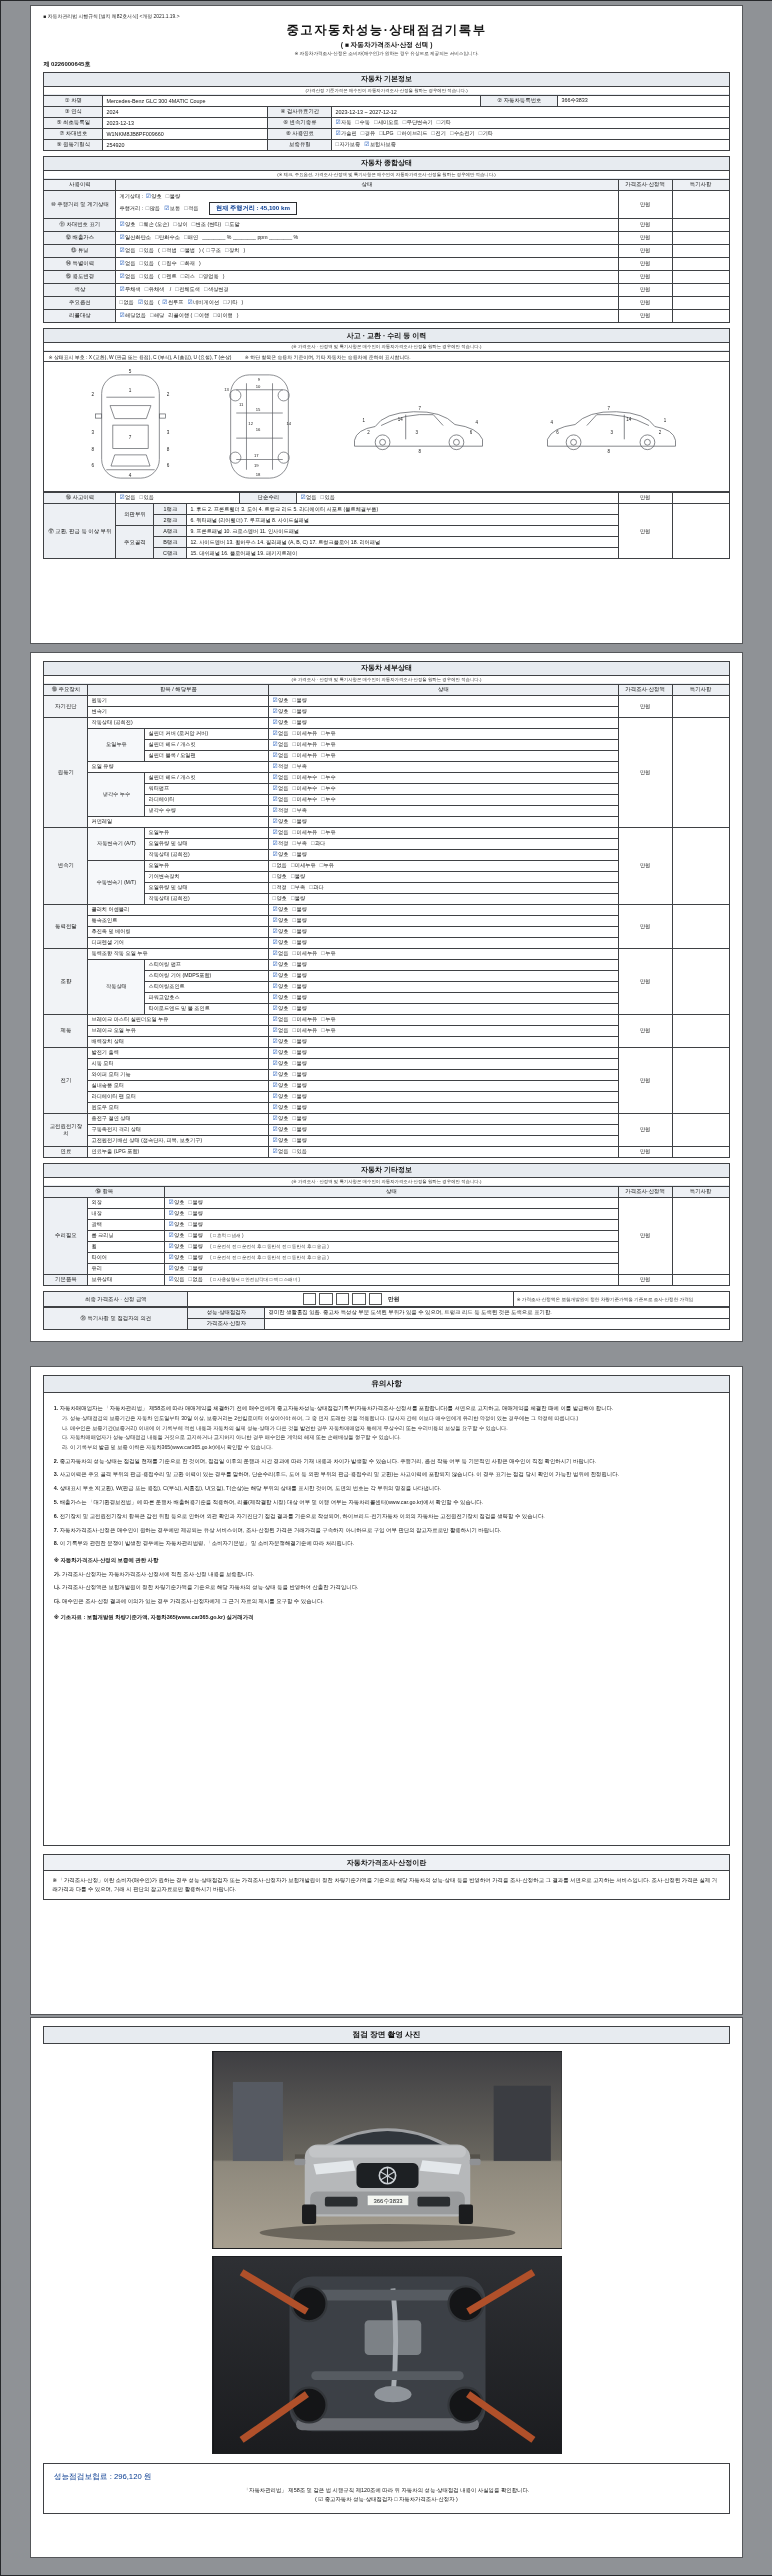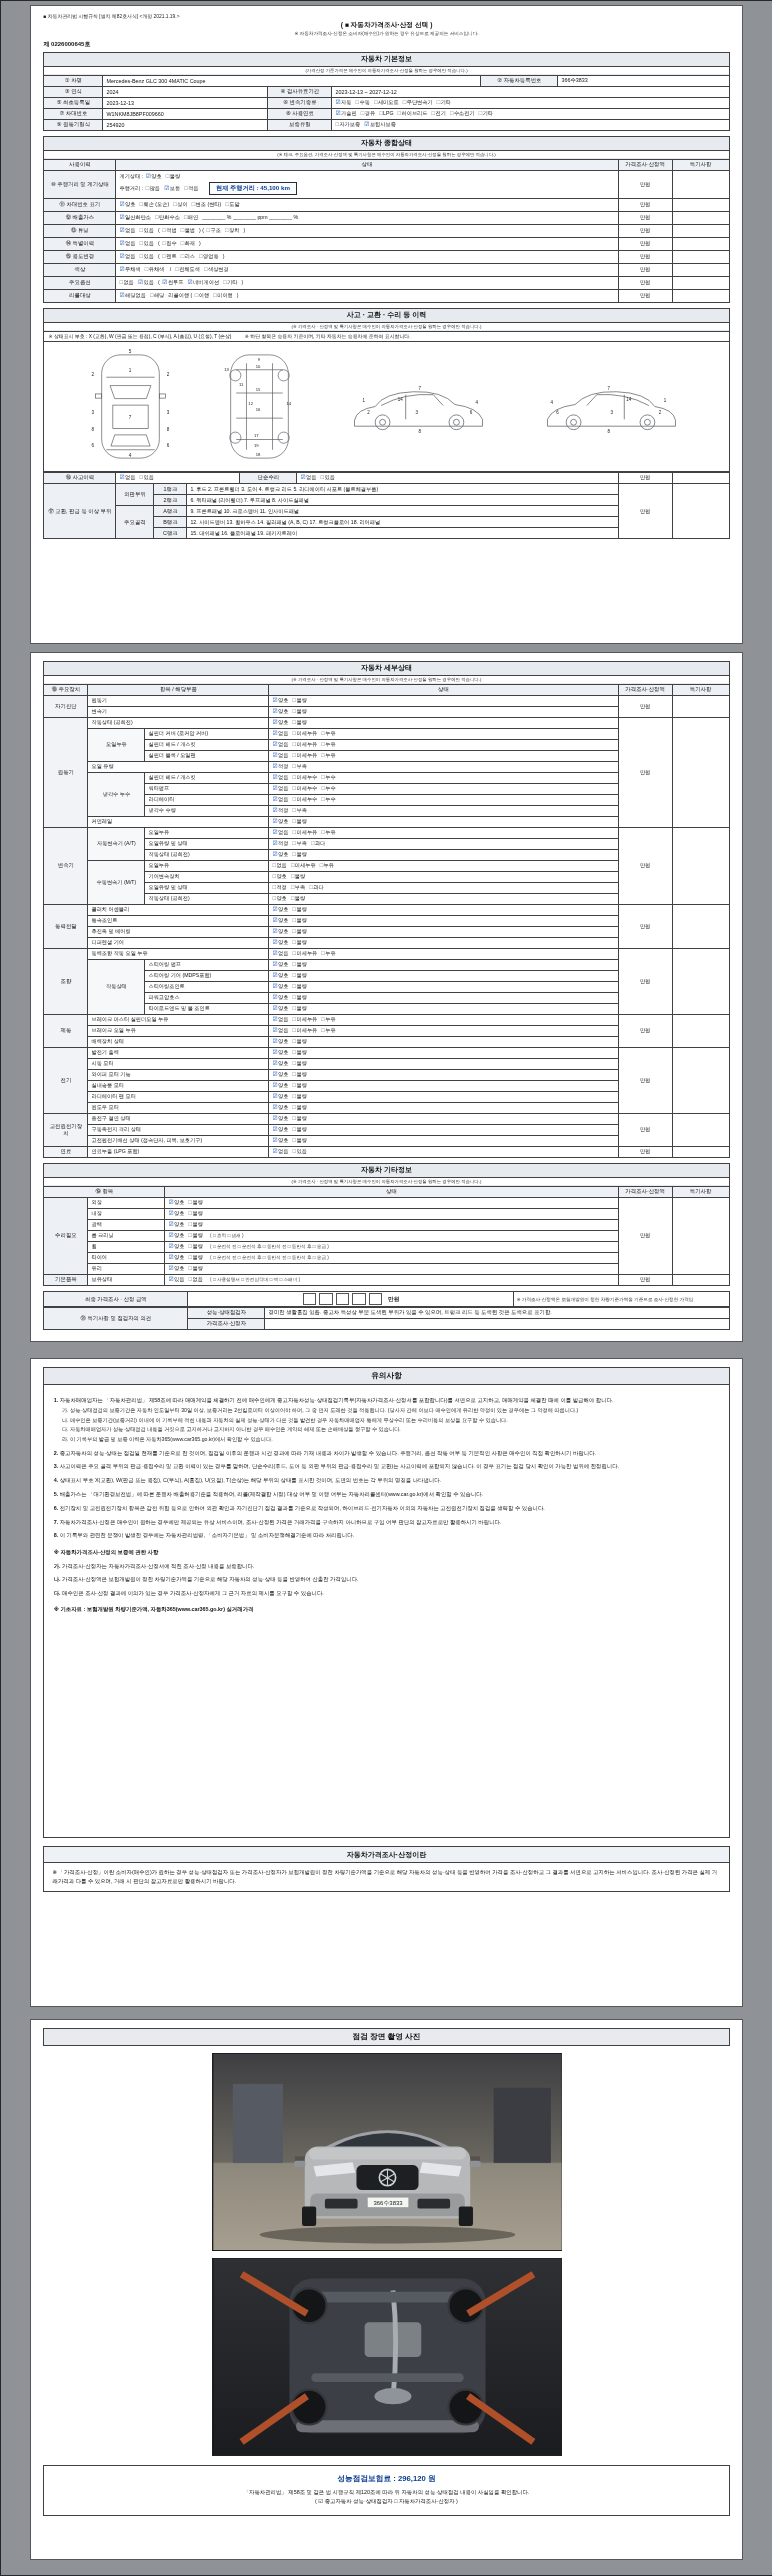--- a/index.html
+++ b/index.html
@@ -6,22 +6,22 @@
   html,body{margin:0;padding:0}
   body{
     width:773px;height:2576px;overflow:hidden;
     background:#8f9296;
     outline:1px solid #26282b;outline-offset:-1px;
     font-family:"Liberation Sans","DejaVu Sans",sans-serif;color:#141414;
   }
   .sheet{width:713px;margin:0 auto;background:#fff;border:0.5px solid #55575a;padding:7.2px 12.4px 10.3px}
   .s1{margin-top:5.2px;min-height:639px}
   .s2{margin-top:8.2px;min-height:690px}
-  .s3{margin-top:16px;min-height:649px}
-  .s4{margin-top:12px;min-height:541px}
+  .s3{margin-top:24px;min-height:649px}
+  .s4{margin-top:2px;min-height:541px}
 
   .formline{font-size:4.9px;color:#222}
   .doc-title{text-align:center;font-size:12.4px;font-weight:bold;letter-spacing:1.5px;margin-top:3.1px}
   .title-sub{text-align:center;font-size:6.7px;font-weight:bold;margin-top:1.5px}
   .title-note{text-align:center;font-size:4.6px;color:#333;margin-top:1px}
   .docno{font-size:6px;font-weight:bold;margin:4.1px 0 2.6px}
 
   table{border-collapse:collapse;width:100%;table-layout:fixed}
   th,td{border:0.5px solid #3f4144;padding:1.5px 3.1px;font-size:5.4px;text-align:left;vertical-align:middle;word-break:break-all}
   th{background:#edf0f4;font-weight:normal;text-align:center}
@@ -58,31 +58,32 @@
 
   .pricing-box{border:1px solid #3f4144;margin-top:8.2px}
   .pricing-title{text-align:center;font-weight:bold;font-size:7px;background:#eef1f5;border-bottom:0.5px solid #3f4144;padding:2.6px 0}
   .pricing-body{padding:5.2px 8.2px;font-size:5.4px;line-height:1.65}
 
   .photo-frame{width:350px;margin:7.2px auto 0;border:0.5px solid #1d1f22;background:#000}
   .photo{display:block;width:349px;height:196px}
 
   .sign-wrap{border:0.5px solid #3f4144;margin-top:9.3px}
   .sign-body{padding:5.2px 9.3px 7.2px}
-  .sign-ins{text-align:center;color:#0a3d91;font-weight:bold;font-size:7.7px;margin:2.1px 0 5.2px}
+  .sign-ins{text-align:left;color:#0a3d91;font-weight:normal;font-size:7.7px;margin:2.1px 0 5.2px}
   .sign-legal{text-align:center;font-size:5.4px;margin:2.6px 0}
   .digit{display:inline-block;width:13.4px;height:11.3px;border:0.5px solid #555;background:#fff;margin:0 1.5px;vertical-align:middle}
   .unit{font-size:5.7px;font-weight:bold;margin-left:3.1px}
   .final-note{font-size:4.6px;color:#333}
 </style>
 </head>
 <body>
 
 <div class="sheet s1">
   <div class="formline">■ 자동차관리법 시행규칙 [별지 제82호서식] &lt;개정 2021.1.19.&gt;</div>
+  <div class="doc-title">중고자동차성능·상태점검기록부</div>
   <div class="title-sub">( ■ 자동차가격조사·산정 선택 )</div>
   <div class="title-note">※ 자동차가격조사·산정은 소비자(매수인)가 원하는 경우 유상으로 제공되는 서비스입니다.</div>
   <div class="docno">제 0226000645호</div>
 
   <div class="sechead">
     <div class="t">자동차 기본정보</div>
     <div class="n">(가격산정 기준가격은 매수인이 자동차가격조사·산정을 원하는 경우에만 적습니다.)</div>
   </div>
   <table>
     <colgroup>

